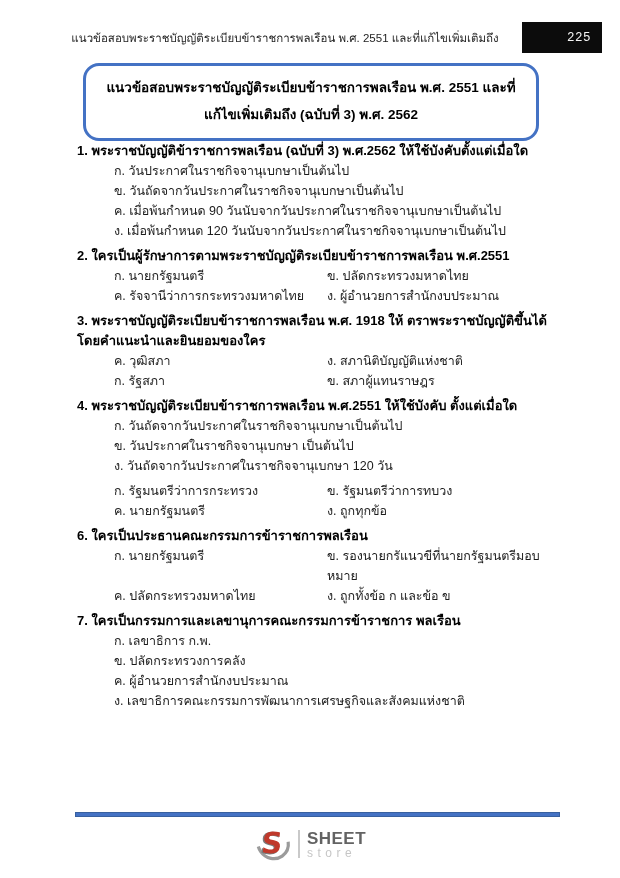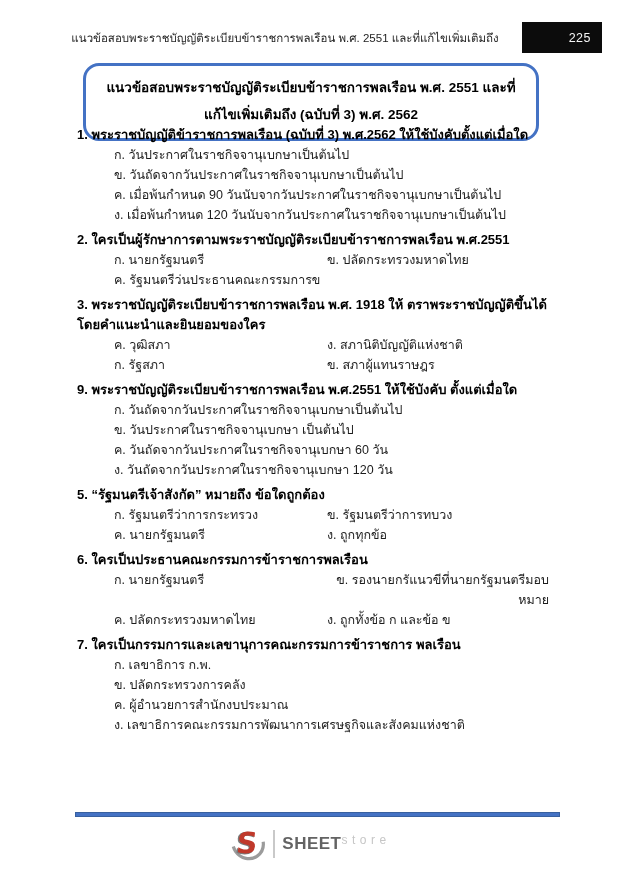--- a/index.html
+++ b/index.html
@@ -38,59 +38,60 @@
     top:22px; right:3px;
     width:80px; height:31px;
     background:#0c0c0c;
     color:#f5f5f5;
     display:flex;
     align-items:center;
     justify-content:flex-end;
     padding-right:11px;
     font-size:12.5px;
     letter-spacing:0.5px;
+    font-family:Liberation Mono, monospace;
   }
   
   .title-box{
     position:absolute;
     top:63px; left:68px; right:66px;
     border:3px solid var(--accent);
     border-radius:16px;
     padding:8px 20px 10px;
     text-align:center;
     font-weight:bold;
     font-size:13.5px;
     line-height:27px;
     color:#000;
     background:#fff;
   }
   
   .questions{
     position:absolute;
-    top:120px; left:62px; right:56px;
+    top:136px; left:62px; right:56px;
     font-size:12.5px;
     line-height:20px;
   }
   .question-block{margin-top:5px;}
   .q-title{
     font-weight:bold;
     font-size:13px;
     color:#000;
   }
   .q-option{padding-left:37px;}
   .q-option-row{
     padding-left:37px;
     display:flex;
   }
   .q-option-left{
     flex:0 0 auto;
     min-width:213px;
     padding-right:14px;
   }
-  .q-option-right{flex:0 1 auto;text-align:right;}
+  .q-option-right{flex:0 1 auto;}
   
   .footer-line{
     position:absolute;
     top:812px; left:60px;
     width:485px; height:5px;
     background:var(--accent);
     border:1px solid var(--accent-dark);
   }
   .footer-logo{
     position:absolute;
@@ -98,21 +99,21 @@
     display:flex;
     justify-content:center;
     align-items:center;
   }
   .logo-mark{width:40px;height:42px;flex:0 0 auto;}
   .logo-divider{
     width:2px;height:28px;
     background:#c9c9c9;
     margin:0 7px 0 4px;
   }
-  .logo-text{display:flex;flex-direction:row;justify-content:flex-start;}
+  .logo-text{display:flex;flex-direction:column;justify-content:flex-start;}
   .logo-brand{
     font-size:17px;
     font-weight:bold;
     color:#636363;
     letter-spacing:0.5px;
     line-height:18px;
   }
   .logo-sub{
     font-size:12px;
     color:#c6c6c6;
@@ -144,43 +145,42 @@
         <div class="q-option">ค. เมื่อพ้นกำหนด 90 วันนับจากวันประกาศในราชกิจจานุเบกษาเป็นต้นไป</div>
         <div class="q-option">ง. เมื่อพ้นกำหนด 120 วันนับจากวันประกาศในราชกิจจานุเบกษาเป็นต้นไป</div>
       </div>
       <div class="question-block">
         <div class="q-title">2. ใครเป็นผู้รักษาการตามพระราชบัญญัติระเบียบข้าราชการพลเรือน พ.ศ.2551</div>
         <div class="q-option-row">
           <span class="q-option-left">ก. นายกรัฐมนตรี</span>
           <span class="q-option-right">ข. ปลัดกระทรวงมหาดไทย</span>
         </div>
         <div class="q-option-row">
-          <span class="q-option-left">ค. รัฐมนตรีว่นประธานคณะกรรมการข</span>
+          <span class="q-option-left">ค. รัจจานีว่าการกระทรวงมหาดไทย</span>
+          <span class="q-option-right">ง. ผู้อำนวยการสำนักงบประมาณ</span>
         </div>
       </div>
       <div class="question-block">
         <div class="q-title">3. พระราชบัญญัติระเบียบข้าราชการพลเรือน พ.ศ. 1918 ให้ ตราพระราชบัญญัติขึ้นได้โดยคำแนะนำและยินยอมของใคร</div>
         <div class="q-option-row">
           <span class="q-option-left">ค. วุฒิสภา</span>
           <span class="q-option-right">ง. สภานิติบัญญัติแห่งชาติ</span>
         </div>
         <div class="q-option-row">
           <span class="q-option-left">ก. รัฐสภา</span>
           <span class="q-option-right">ข. สภาผู้แทนราษฎร</span>
         </div>
       </div>
       <div class="question-block">
-        <div class="q-title">9. พระราชบัญญัติระเบียบข้าราชการพลเรือน พ.ศ.2551 ให้ใช้บังคับ ตั้งแต่เมื่อใด</div>
+        <div class="q-title">4. พระราชบัญญัติระเบียบข้าราชการพลเรือน พ.ศ.2551 ให้ใช้บังคับ ตั้งแต่เมื่อใด</div>
         <div class="q-option">ก. วันถัดจากวันประกาศในราชกิจจานุเบกษาเป็นต้นไป</div>
         <div class="q-option">ข. วันประกาศในราชกิจจานุเบกษา เป็นต้นไป</div>
-        <div class="q-option">ค. วันถัดจากวันประกาศในราชกิจจานุเบกษา 60 วัน</div>
         <div class="q-option">ง. วันถัดจากวันประกาศในราชกิจจานุเบกษา 120 วัน</div>
       </div>
       <div class="question-block">
-        <div class="q-title">5. “รัฐมนตรีเจ้าสังกัด” หมายถึง ข้อใดถูกต้อง</div>
         <div class="q-option-row">
           <span class="q-option-left">ก. รัฐมนตรีว่าการกระทรวง</span>
           <span class="q-option-right">ข. รัฐมนตรีว่าการทบวง</span>
         </div>
         <div class="q-option-row">
           <span class="q-option-left">ค. นายกรัฐมนตรี</span>
           <span class="q-option-right">ง. ถูกทุกข้อ</span>
         </div>
       </div>
       <div class="question-block">

